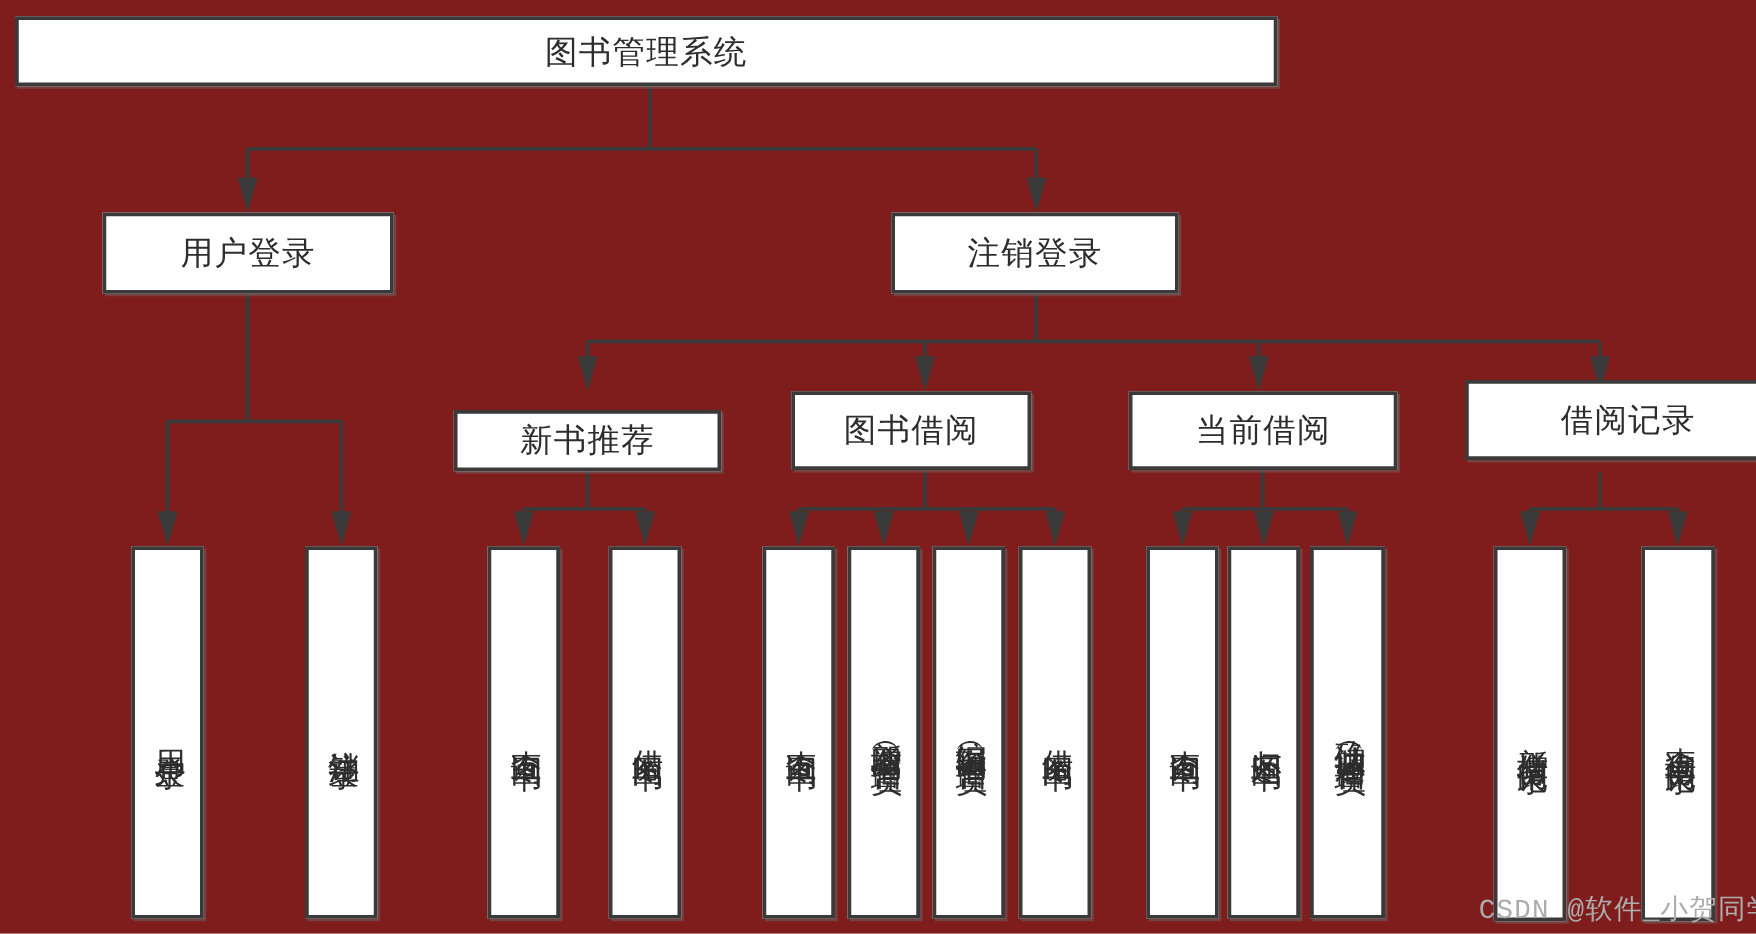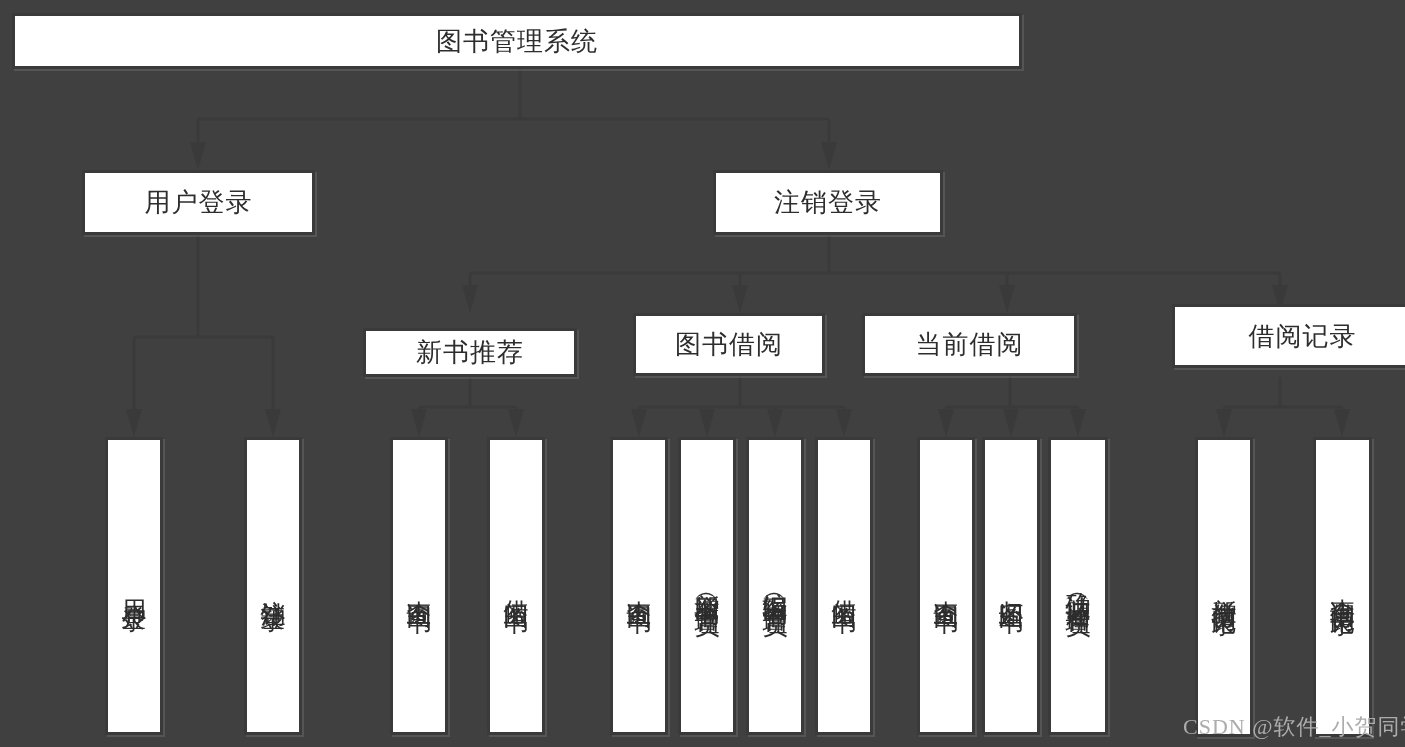--- a/index.html
+++ b/index.html
@@ -1,20 +1,20 @@
 <!DOCTYPE html>
 <html><head>
 <meta charset="utf-8">
 <style>
   html,body{margin:0;padding:0;background:#ffffff;}
   #stage{
     position:relative;
     width:1405px;height:747px;
-    background:#404040;
-    font-family:Liberation Serif, serif;
+    background:#7f1d1d;
+    font-family:Liberation Mono, monospace;
     overflow:hidden;
     text-align:center;
   }
   svg.connectors{position:absolute;left:0;top:0;z-index:1;}
   .box{
     position:absolute;
     box-sizing:border-box;
     background:#ffffff;
     border:3px solid #3a3a3a;
     box-shadow:2px 2px 0 rgba(110,110,110,.45);
@@ -103,21 +103,21 @@
   <div class="box h" style="left:713px;top:170px;width:230px;height:65px">
     <span>注销登录</span>
   </div>
 
   <div class="box h" style="left:363px;top:328px;width:214px;height:49px">
     <span>新书推荐</span>
   </div>
   <div class="box h" style="left:633px;top:313px;width:192px;height:63px">
     <span>图书借阅</span>
   </div>
-  <div class="box h" style="left:862px;top:313px;width:215px;height:63px">
+  <div class="box h" style="left:903px;top:313px;width:215px;height:63px">
     <span>当前借阅</span>
   </div>
   <div class="box h" style="left:1172px;top:304px;width:261px;height:64px">
     <span>借阅记录</span>
   </div>
 
   <div class="box v" style="left:105px;top:437px;width:58px;height:298px">
     <span>用户登录</span>
   </div>
   <div class="box v" style="left:244px;top:437px;width:58px;height:298px">

